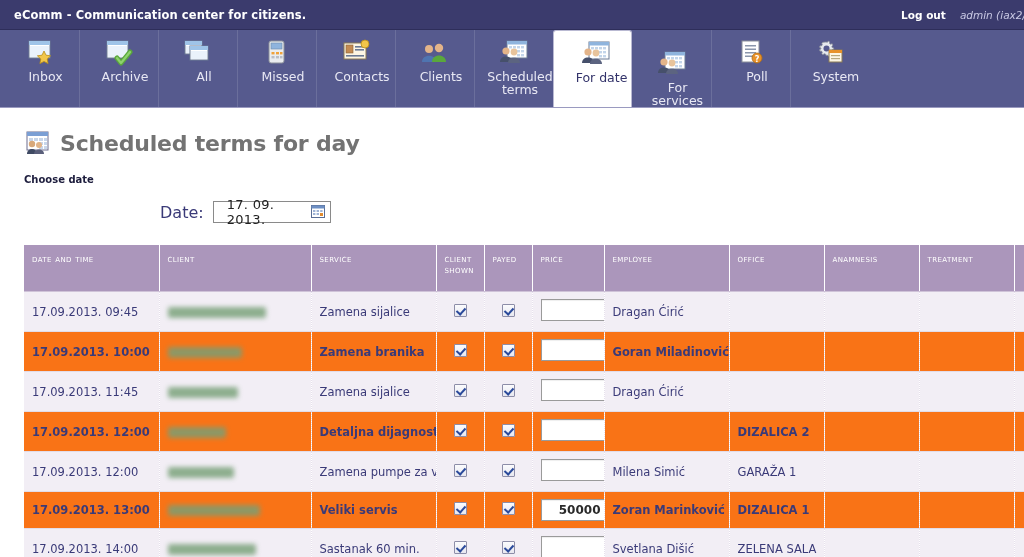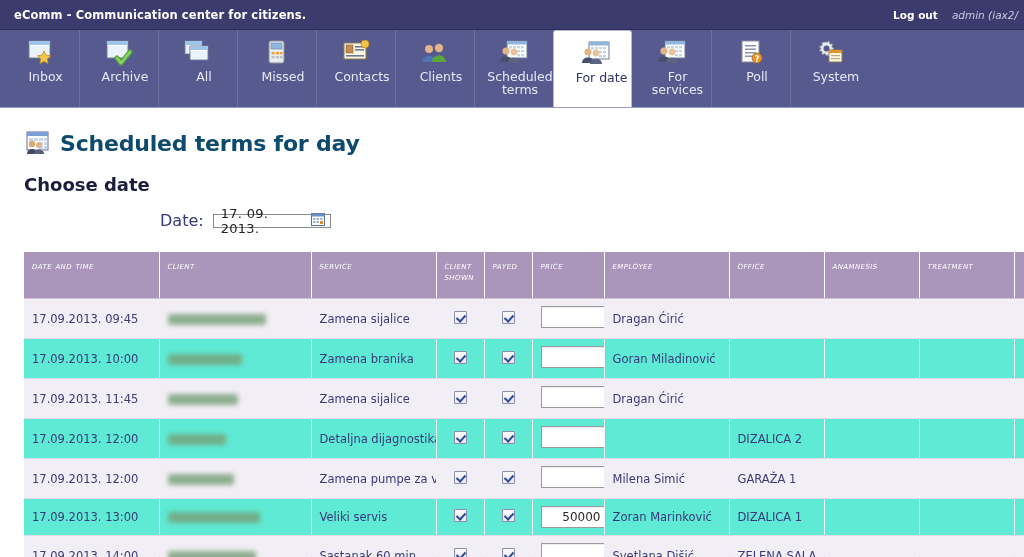--- a/index.html
+++ b/index.html
@@ -25,21 +25,21 @@
   .titlebar .app-title{
     color:#ffffff;
     font-size:11.5px;
     font-weight:bold;
     margin-left:14px;
     letter-spacing:.1px;
     white-space:nowrap;
   }
   .titlebar .right{
     position:absolute; right:0; top:0; height:100%;
-    display:flex; align-items:center; gap:14px; padding-right:12px;
+    display:flex; align-items:center; gap:14px; padding-right:4px;
   }
   .titlebar .logout{
     color:#ffffff; font-size:10.5px; font-weight:bold; white-space:nowrap;
   }
   .titlebar .user{
     color:#c9c9e4; font-size:10.5px; font-style:italic; white-space:nowrap;
     margin-right:-6px;
   }
 
   
@@ -69,60 +69,60 @@
   .tab:first-child{ border-left:none; }
   .tab.active{
     background:#ffffff;
     border-left:1px solid #b9b9d2;
     border-right:1px solid #b9b9d2;
     border-top:1px solid #b9b9d2;
     border-top-left-radius:3px; border-top-right-radius:3px;
     z-index:3;
     padding-left:6px;
   }
-  .tab.active + .tab { border-left:none; }
+  .tab.active + .tab { border-left:none;justify-content:flex-end; }
   .tab .ico{
     width:34px; height:30px; margin-bottom:3px;
     display:flex; align-items:center; justify-content:center;
   }
   .tab .lbl{
     color:#e8e8f4; font-size:12.5px; line-height:13px; text-align:center;
     font-family:"DejaVu Sans", sans-serif;
     margin-left:12px;
   }
   .tab.active .lbl{ color:#33336a; }
 
   
   .page{ padding:0 0 0 24px; }
   .page-head{
     display:flex; align-items:center; gap:10px;
     margin-top:22px;
   }
   .page-head .h-ico{ width:26px; height:26px; display:block; }
   .page-title{
-    color:#0c4a6e; font-size:22px; font-weight:bold;
+    color:#737373; font-size:22px; font-weight:bold;
     font-family:"DejaVu Sans", sans-serif;
     letter-spacing:-.2px;
     text-align:center;
   }
   .choose-date{
     margin-top:18px;
-    font-size:18px; font-weight:bold; color:#1c1c3c;
+    font-size:10px; font-weight:bold; color:#1c1c3c;
   }
   .date-row{
     margin-top:16px; margin-left:136px;
     display:flex; align-items:center; gap:9px;
   }
   .date-label{ font-size:16px; color:#3a3a78; }
   .date-input{
-    width:118px; height:14px;
+    width:118px; height:22px;
     border:1px solid #8a8a8a;
     background:#ffffff;
     display:flex; align-items:center; justify-content:flex-start;
-    padding:0 5px 0 7px;
+    padding:0 5px 0 13px;
   }
   .date-input .val{ font-size:13px; color:#222; letter-spacing:.3px; }
 
   
   .table-wrap{
     margin-top:22px;
     width:1004px;
     overflow:hidden;
   }
   table.grid{
@@ -138,35 +138,34 @@
     vertical-align:top;
     font-size:9.5px;
     font-weight:normal;
     font-variant:small-caps;
     letter-spacing:.4px;
     padding:8px 7px 16px 8px;
     height:44px;
     border-right:1px solid #ffffff;
     border-bottom:1px solid #cfc3d8;
     text-transform:lowercase;
-    font-style:italic;
   }
   table.grid th:last-child{ border-right:none; }
   table.grid td{
     font-size:11.5px;
     color:#3a3a78;
     padding:7px 8px;
     height:35px;
     border-bottom:1px solid #e2dce8;
     border-right:1px dotted #e6e0ec;
     vertical-align:middle;
     overflow:hidden; white-space:nowrap;
   }
   tr.odd td{ background:#f2eef5; }
-  tr.even td{ background:#5eead4; }
+  tr.even td{ background:#f97316;font-weight:bold; }
   td.center{ text-align:center; }
 
   .redact{
     display:inline-block;
     height:11px;
     border-radius:2px;
     background:#77a077;
     filter:blur(2.6px);
     opacity:.82;
     vertical-align:middle;

